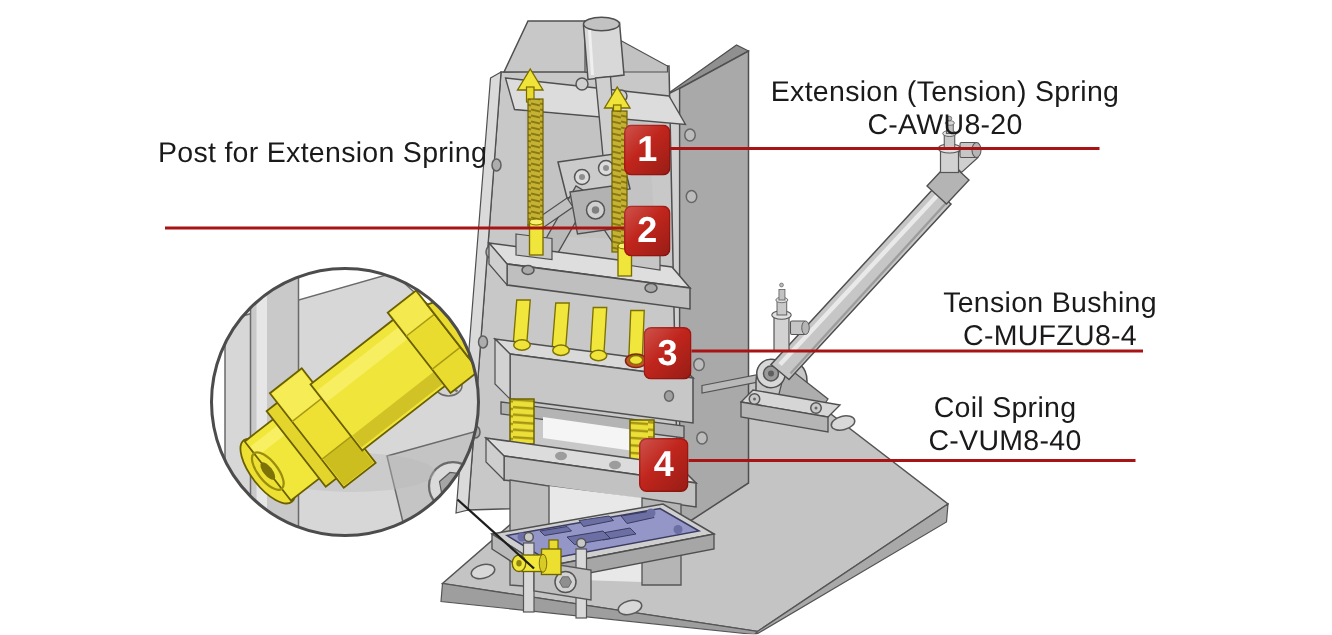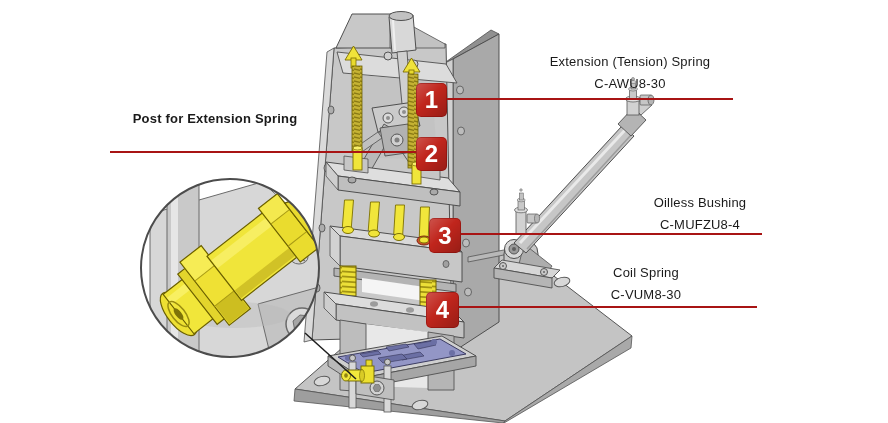--- a/index.html
+++ b/index.html
@@ -1,38 +1,38 @@
 <!DOCTYPE html>
 <html style="--bg: #ffffff; --marker-red: #c0251c; --leader-red: #a81414; --label-text: #1a1a1a;"><head>
 <meta charset="utf-8">
 <style>
   html,body{margin:0;padding:0;background:#fff;}
   .stage{position:relative;width:888px;height:423px;background:var(--bg,#fff);overflow:hidden;
          font-family:"Liberation Sans",sans-serif;}
   .stage svg{position:absolute;left:0;top:0;}
   .callout-label{position:absolute;width:300px;text-align:center;color:var(--label-text,#1a1a1a);
-         font-size:13px;line-height:22px;letter-spacing:.2px;}
+         font-size:19px;line-height:22px;letter-spacing:.2px;}
   .leader{position:absolute;height:2px;background:var(--leader-red,#a81414);}
   .marker{position:absolute;border-radius:5px;color:#fff;font-weight:bold;font-size:24px;
          display:flex;align-items:center;justify-content:center;
          background-color:var(--marker-red,#c0251c);
          background-image:linear-gradient(135deg,rgba(255,255,255,.22),rgba(255,255,255,0) 45%,rgba(0,0,0,.22));
          box-shadow:inset 0 0 0 1px rgba(110,0,0,.35);}
   .m1{left:416px;top:83px;width:31px;height:34px;}
   .m2{left:416px;top:137px;width:31px;height:34px;}
   .m3{left:429px;top:218px;width:32px;height:35px;}
   .m4{left:426px;top:292px;width:33px;height:36px;}
   .l1{left:446px;top:98px;width:287px;}
   .l2{left:110px;top:151px;width:307px;}
   .l3{left:461px;top:233px;width:301px;}
   .l4{left:459px;top:306px;width:298px;}
   .lab1{left:480px;top:51px;}
-  .lab2{left:65px;top:108px;font-weight:bold;}
+  .lab2{left:65px;top:92px;}
   .lab3{left:550px;top:192px;}
-  .lab4{left:496px;top:262px;}
+  .lab4{left:520px;top:262px;}
 </style>
 </head>
 <body>
 
 <div class="stage">
 
 <svg width="888" height="423" viewBox="0 0 888 423">
   <defs>
     <pattern id="coilA" width="6" height="4" patternUnits="userSpaceOnUse">
       <rect width="6" height="4" fill="#c5b233"></rect>
@@ -291,27 +291,27 @@
 <div class="leader l3"></div>
 <div class="leader l4"></div>
 
 <div class="marker m1">1</div>
 <div class="marker m2">2</div>
 <div class="marker m3">3</div>
 <div class="marker m4">4</div>
 
 <div class="callout-label lab1">
   <div>Extension (Tension) Spring</div>
-  <div>C-AWU8-30</div>
+  <div>C-AWU8-20</div>
 </div>
 <div class="callout-label lab2">
   <div>Post for Extension Spring</div>
 </div>
 <div class="callout-label lab3">
-  <div>Oilless Bushing</div>
+  <div>Tension Bushing</div>
   <div>C-MUFZU8-4</div>
 </div>
 <div class="callout-label lab4">
   <div>Coil Spring</div>
-  <div>C-VUM8-30</div>
+  <div>C-VUM8-40</div>
 </div>
 
 </div>
 
 </body></html>

